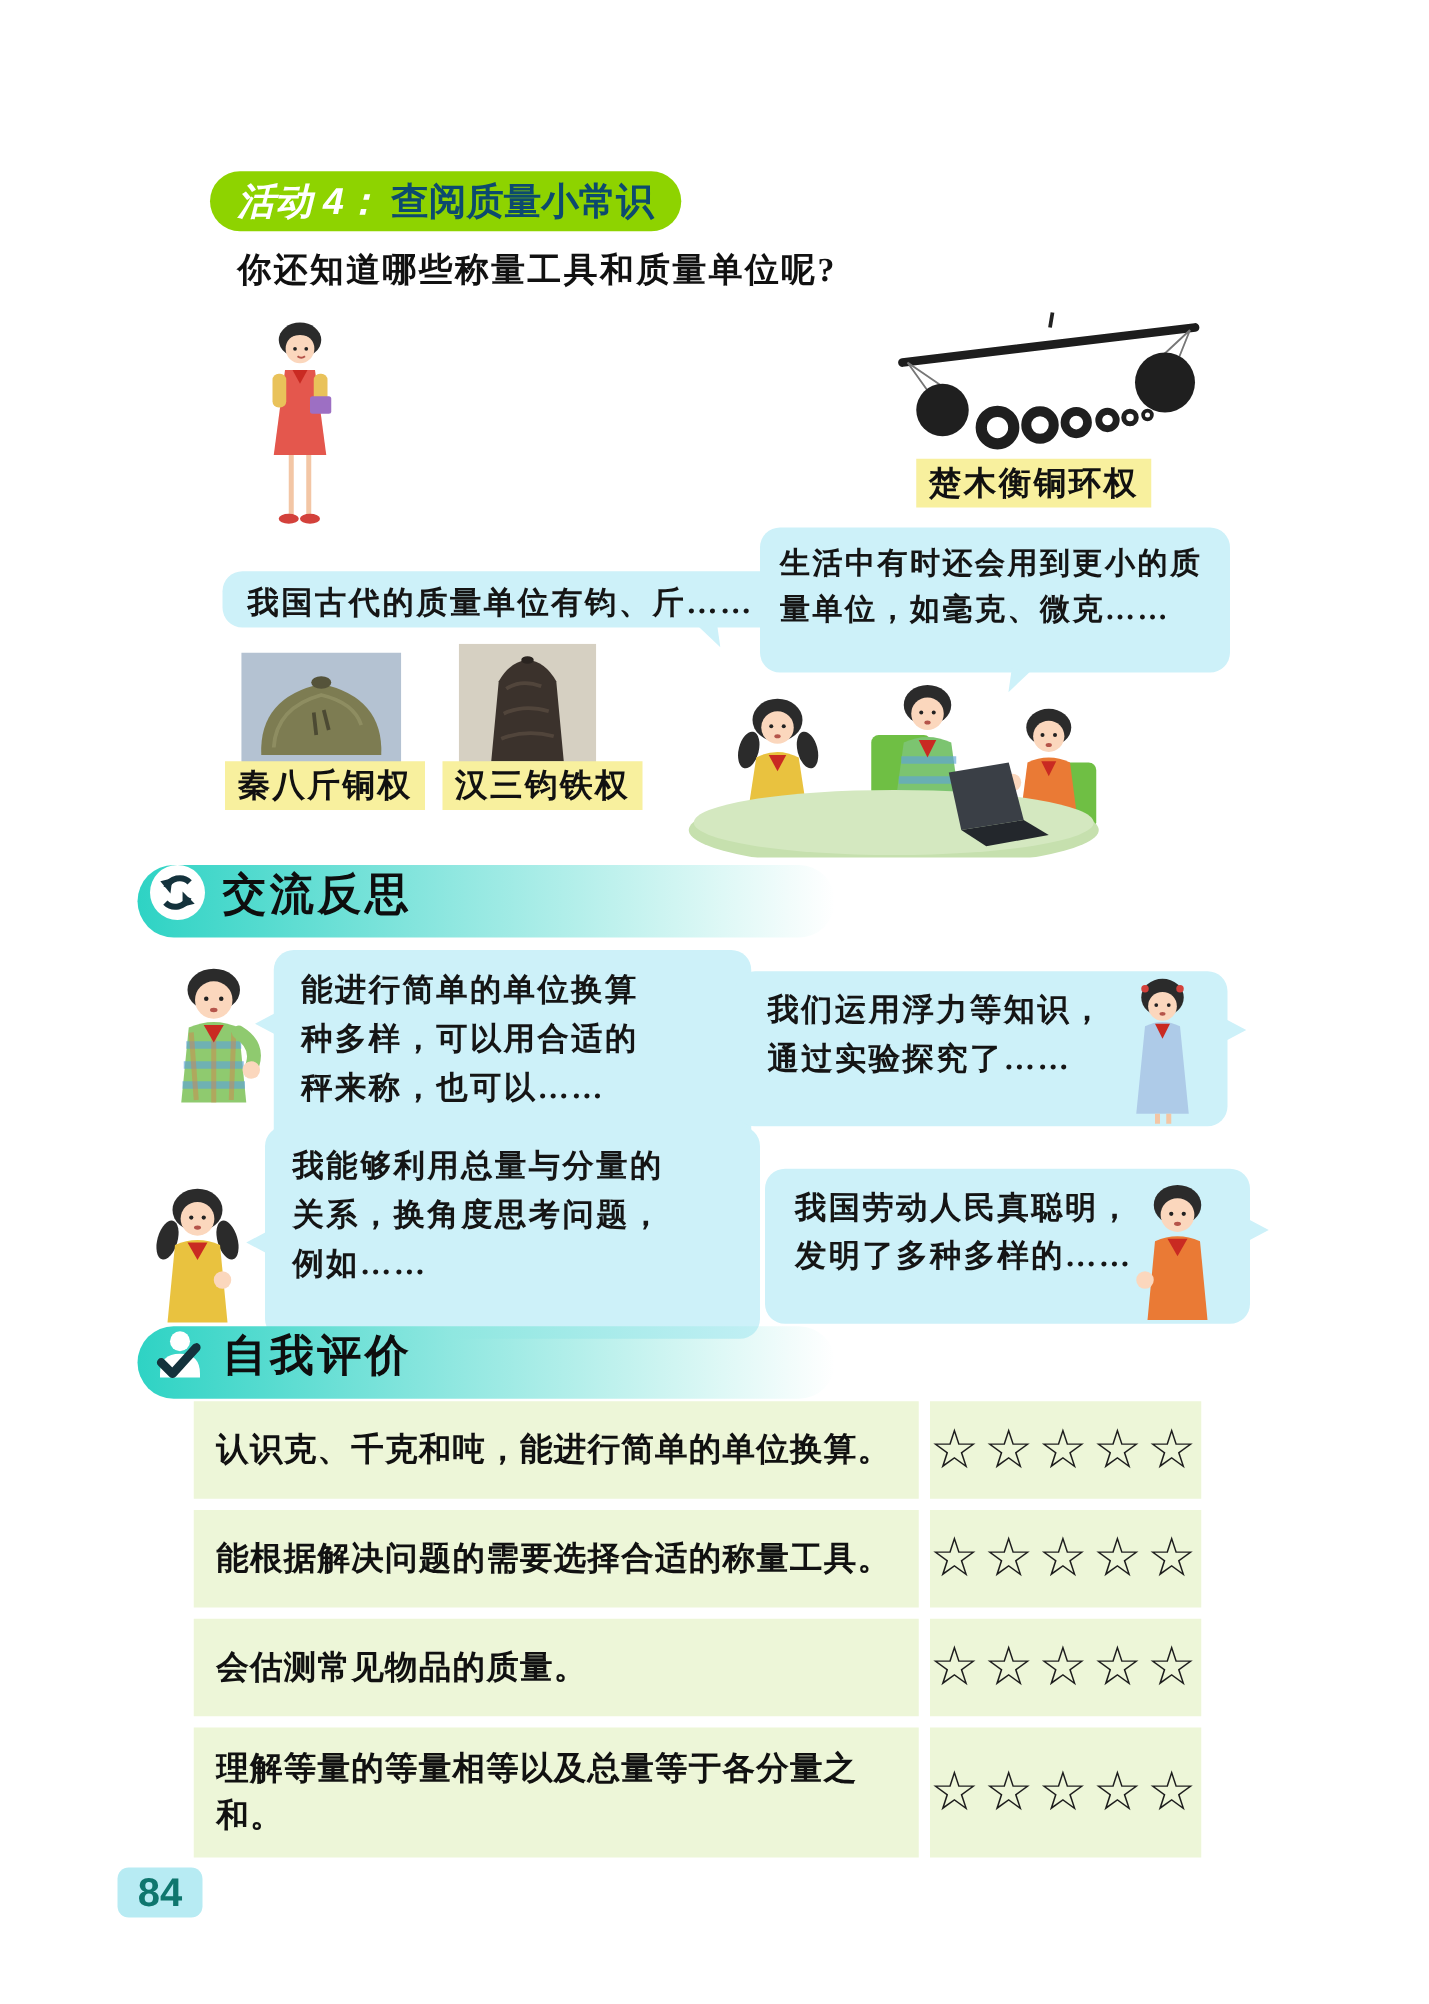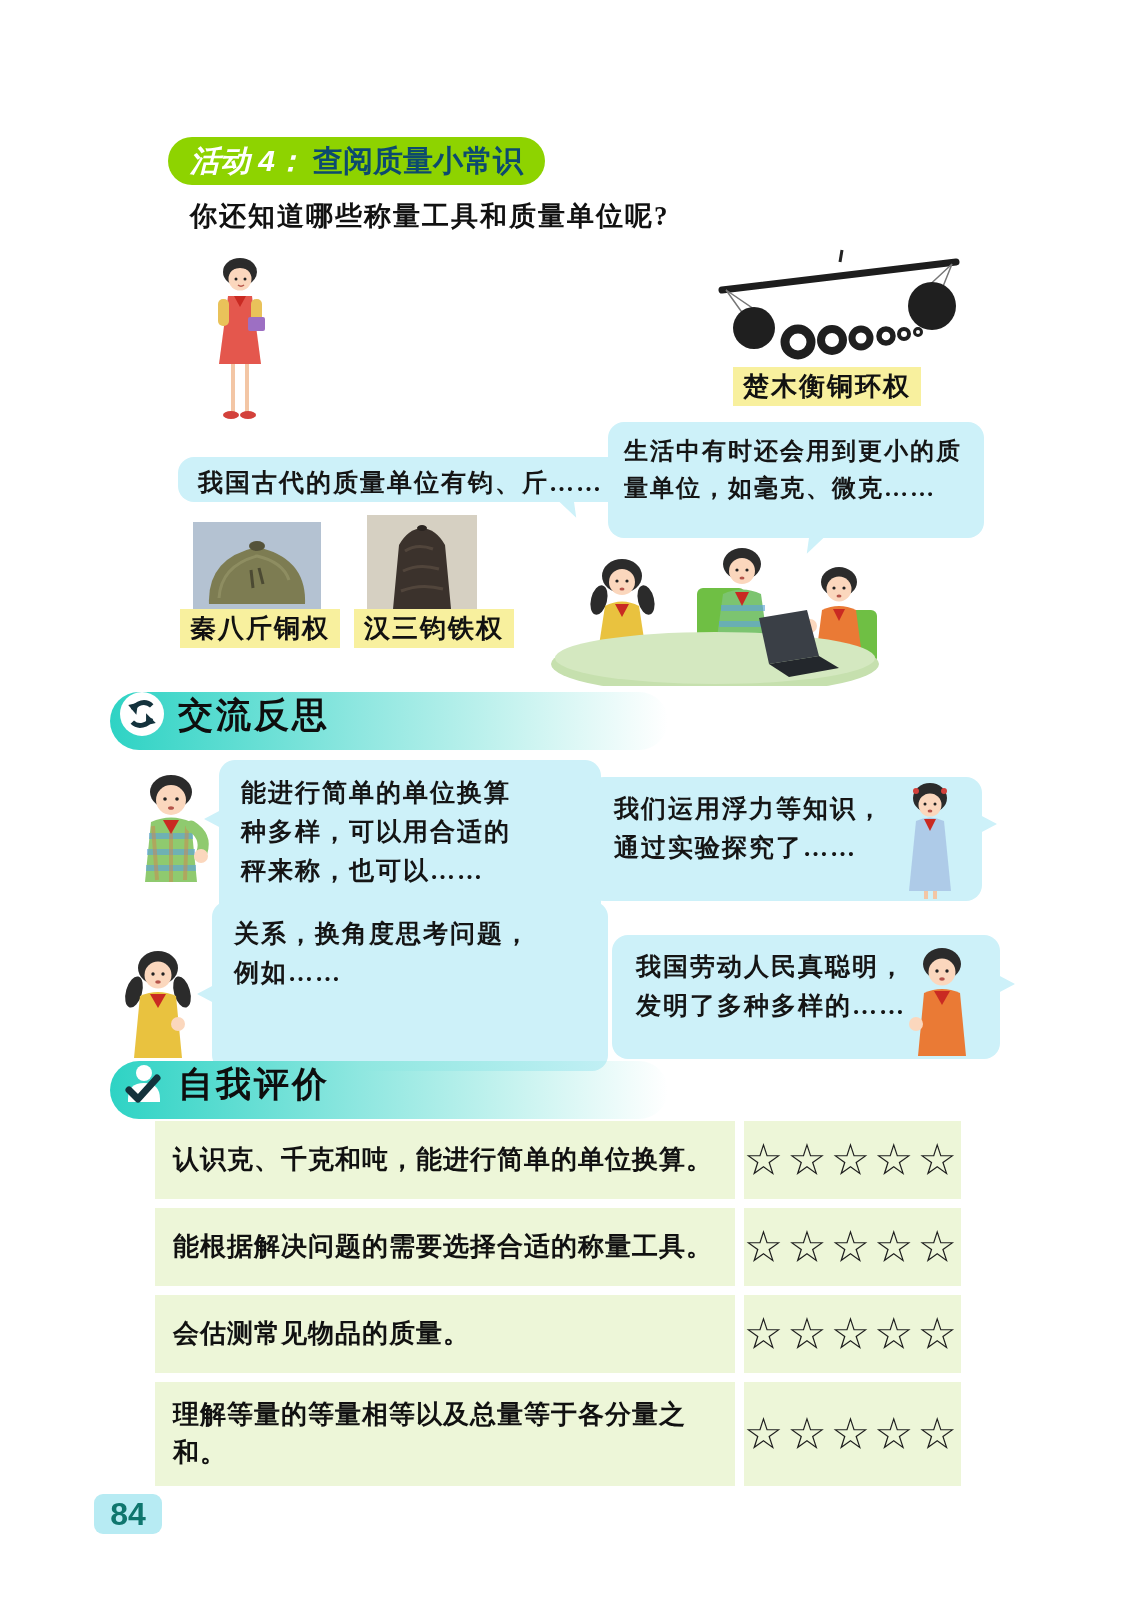--- a/index.html
+++ b/index.html
@@ -236,20 +236,21 @@
     <circle cx="48" cy="29" r="13.5" fill="#fbd7bd"></circle>
     <circle cx="43" cy="28" r="1.7" fill="#222"></circle>
       <circle cx="53" cy="28" r="1.7" fill="#222"></circle>
     <ellipse cx="48" cy="36" rx="2.8" ry="1.7" fill="#b5544a"></ellipse>
     <path d="M30 50 Q48 42 66 50 L72 112 L24 112 Z" fill="#e9c23f"></path>
     <path d="M40 48 L56 48 L48 62 Z" fill="#c92a22"></path>
     <circle cx="68" cy="78" r="7" fill="#fbd7bd"></circle>
   </svg>
 
   <div class="bubble tl" style="left:212px;top:901px;width:352px;height:144px;padding:13px 22px;--tt:84px">
+    <div class="ln">我能够利用总量与分量的</div>
     <div class="ln">关系，换角度思考问题，</div>
     <div class="ln">例如……</div>
   </div>
 
   <div class="bubble tr" style="left:612px;top:935px;width:340px;height:100px;padding:12px 24px;--tt:40px">
     <div class="ln">我国劳动人民真聪明，</div>
     <div class="ln">发明了多种多样的……</div>
   </div>
 
   <svg class="abs" style="left:906px;top:944px" width="68" height="118" viewBox="0 0 68 118">

